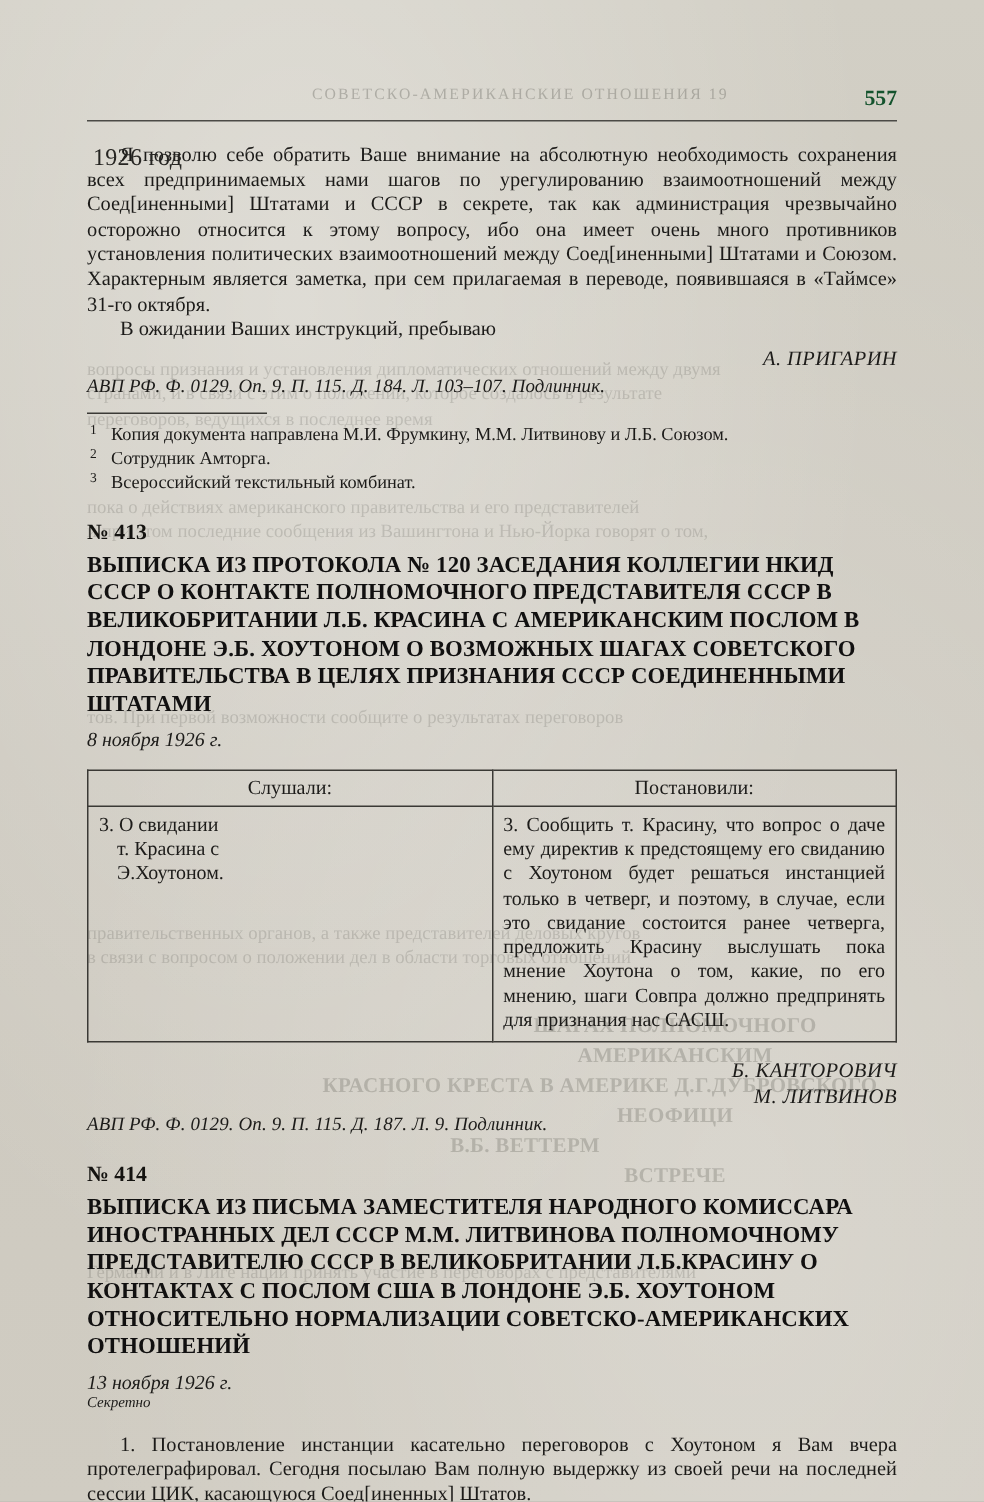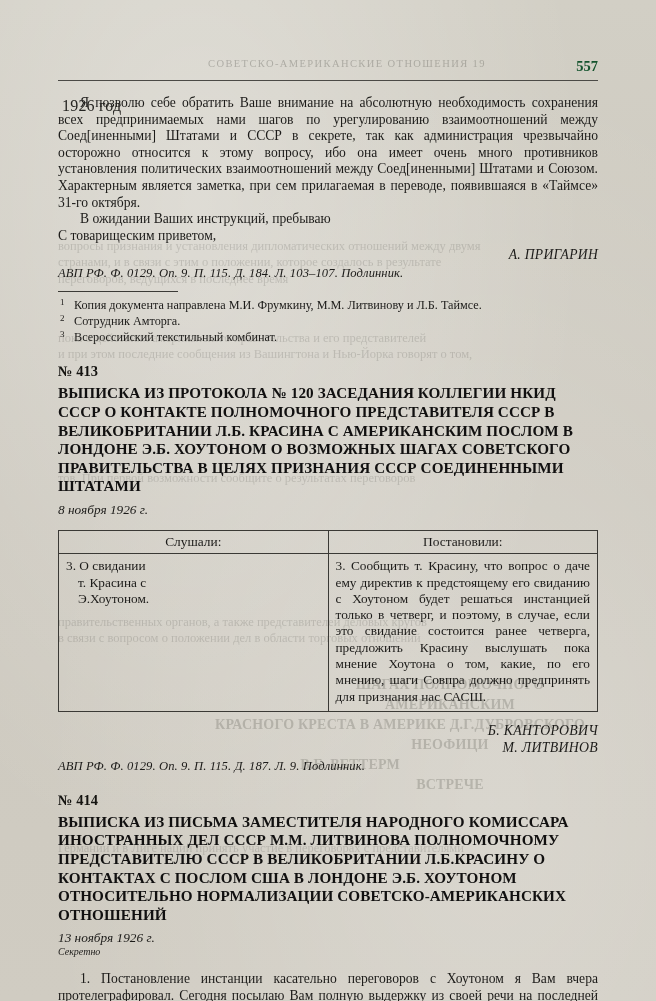--- a/index.html
+++ b/index.html
@@ -232,28 +232,27 @@
   <div class="content">
 
     <div class="runhead">
       <div class="left">1926 год</div>
       <div class="ghost-head">СОВЕТСКО-АМЕРИКАНСКИЕ ОТНОШЕНИЯ 19</div>
       <div class="right">557</div>
     </div>
 
     <p class="body">Я позволю себе обратить Ваше внимание на абсолютную необходимость сохранения всех предпринимаемых нами шагов по урегулированию взаимоотношений между Соед[иненными] Штатами и СССР в секрете, так как администрация чрезвычайно осторожно относится к этому вопросу, ибо она имеет очень много противников установления политических взаимоотношений между Соед[иненными] Штатами и Союзом. Характерным является заметка, при сем прилагаемая в переводе, появившаяся в «Таймсе» 31-го октября.</p>
     <p class="body">В ожидании Ваших инструкций, пребываю</p>
-    <p class="body noind">С товарищеским приветом,</p>
     <div class="sig">А. ПРИГАРИН</div>
     <div class="archive">АВП РФ. Ф. 0129. Оп. 9. П. 115. Д. 184. Л. 103–107. Подлинник.</div>
 
     <div class="fn-rule"></div>
     <div class="footnote">
       <span class="num">1</span>
-      <span>Копия документа направлена М.И. Фрумкину, М.М. Литвинову и Л.Б. Таймсе.</span>
+      <span>Копия документа направлена М.И. Фрумкину, М.М. Литвинову и Л.Б. Союзом.</span>
     </div>
     <div class="footnote">
       <span class="num">2</span>
       <span>Сотрудник Амторга.</span>
     </div>
     <div class="footnote">
       <span class="num">3</span>
       <span>Всероссийский текстильный комбинат.</span>
     </div>
 

